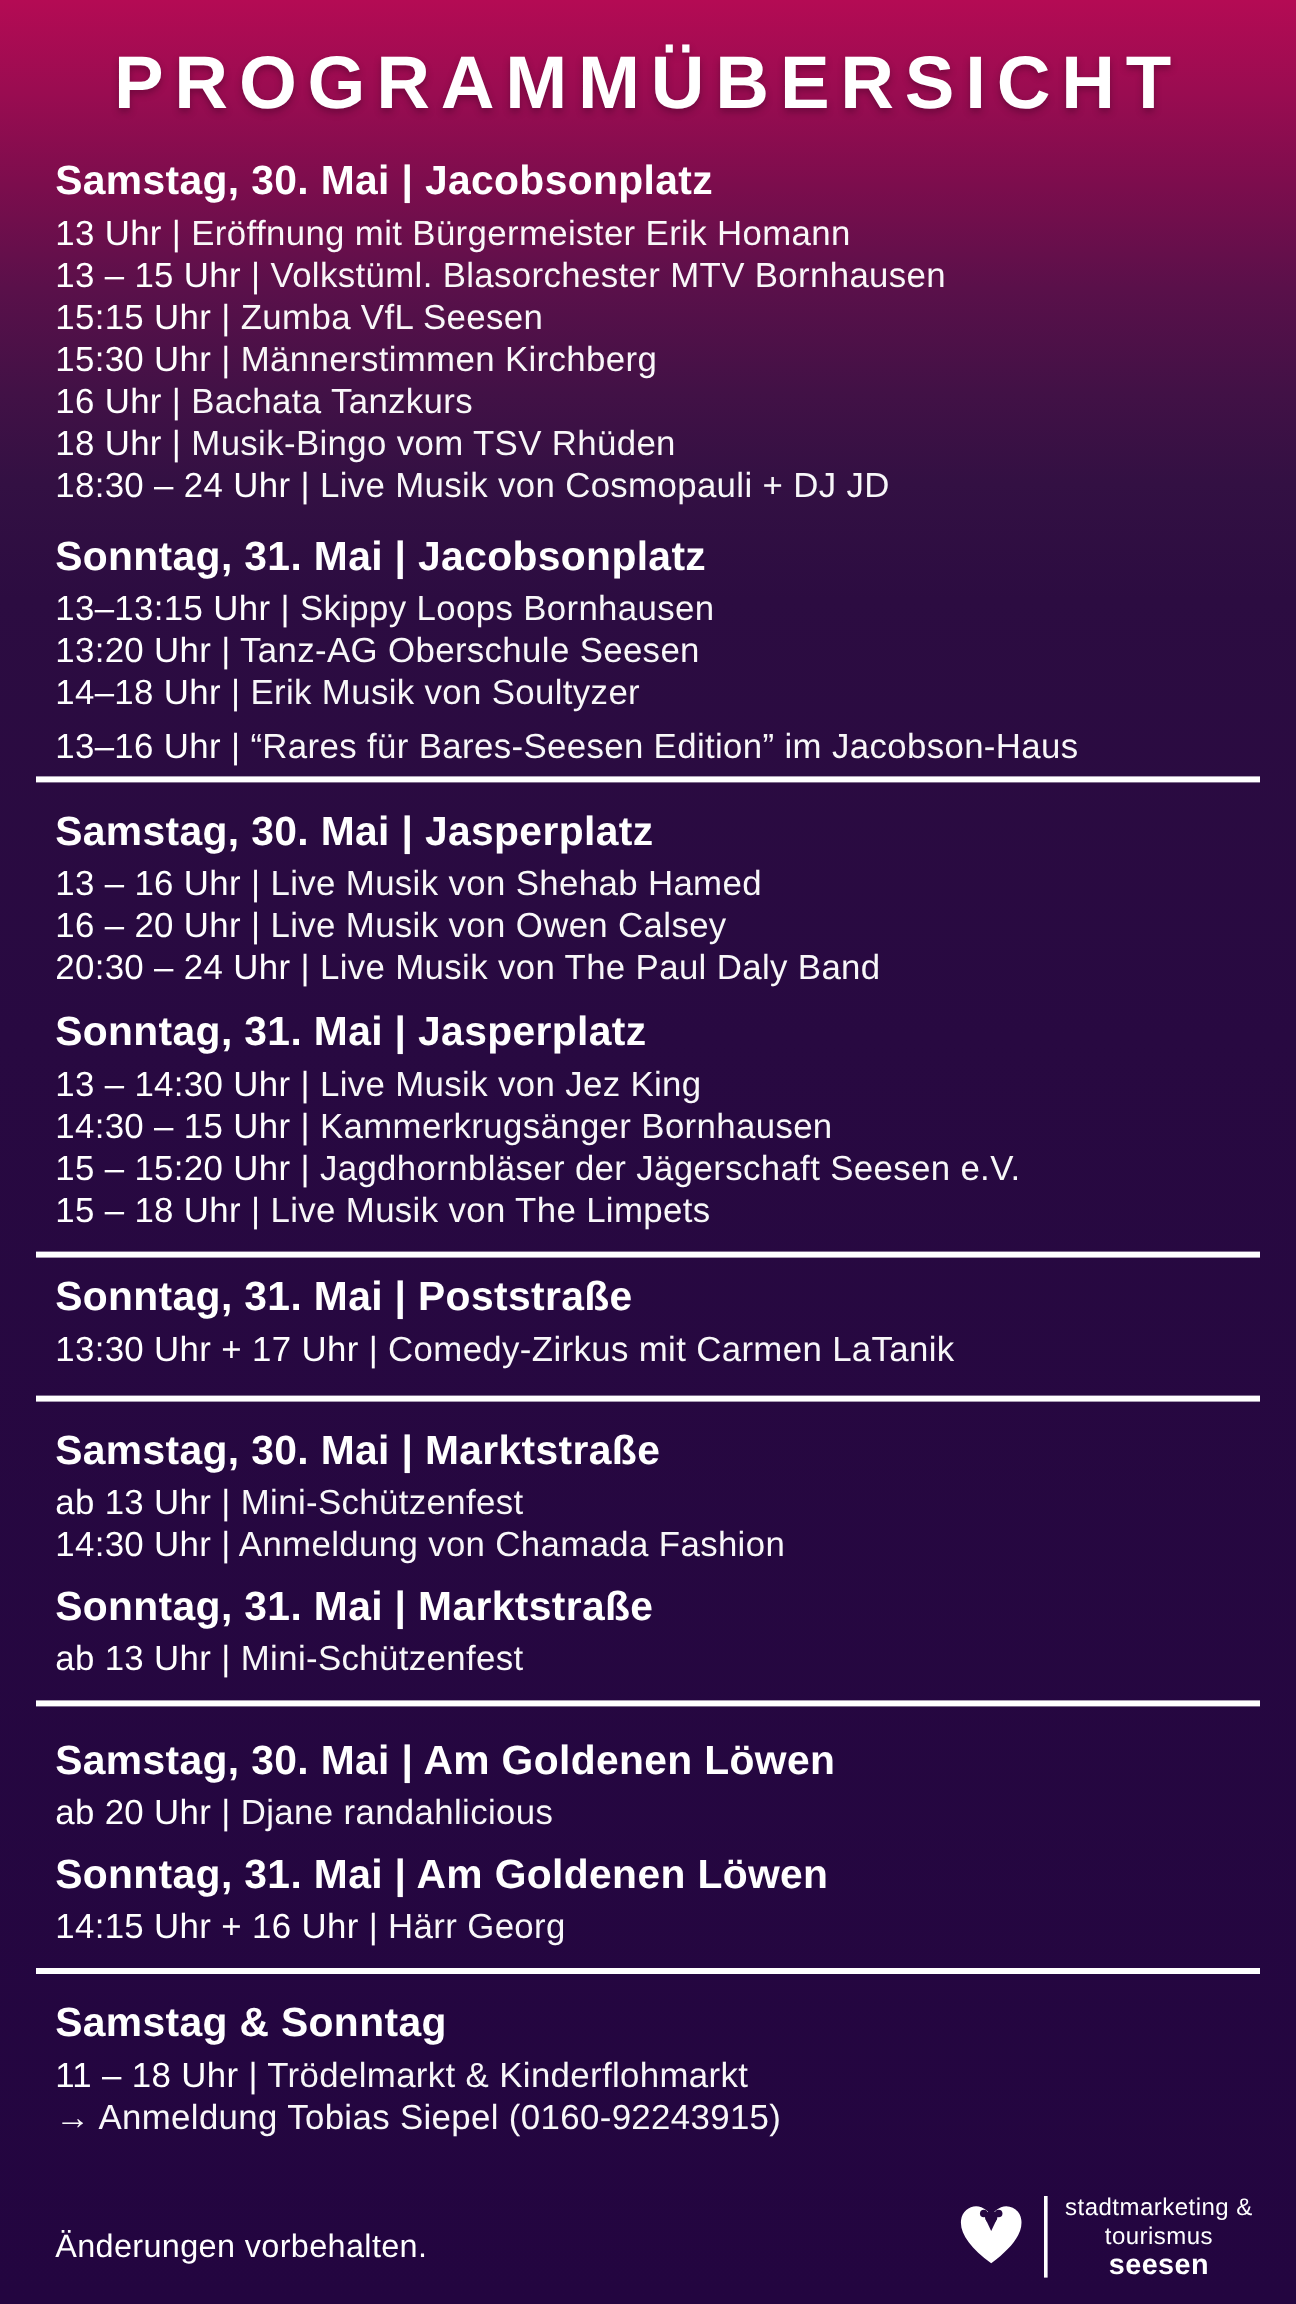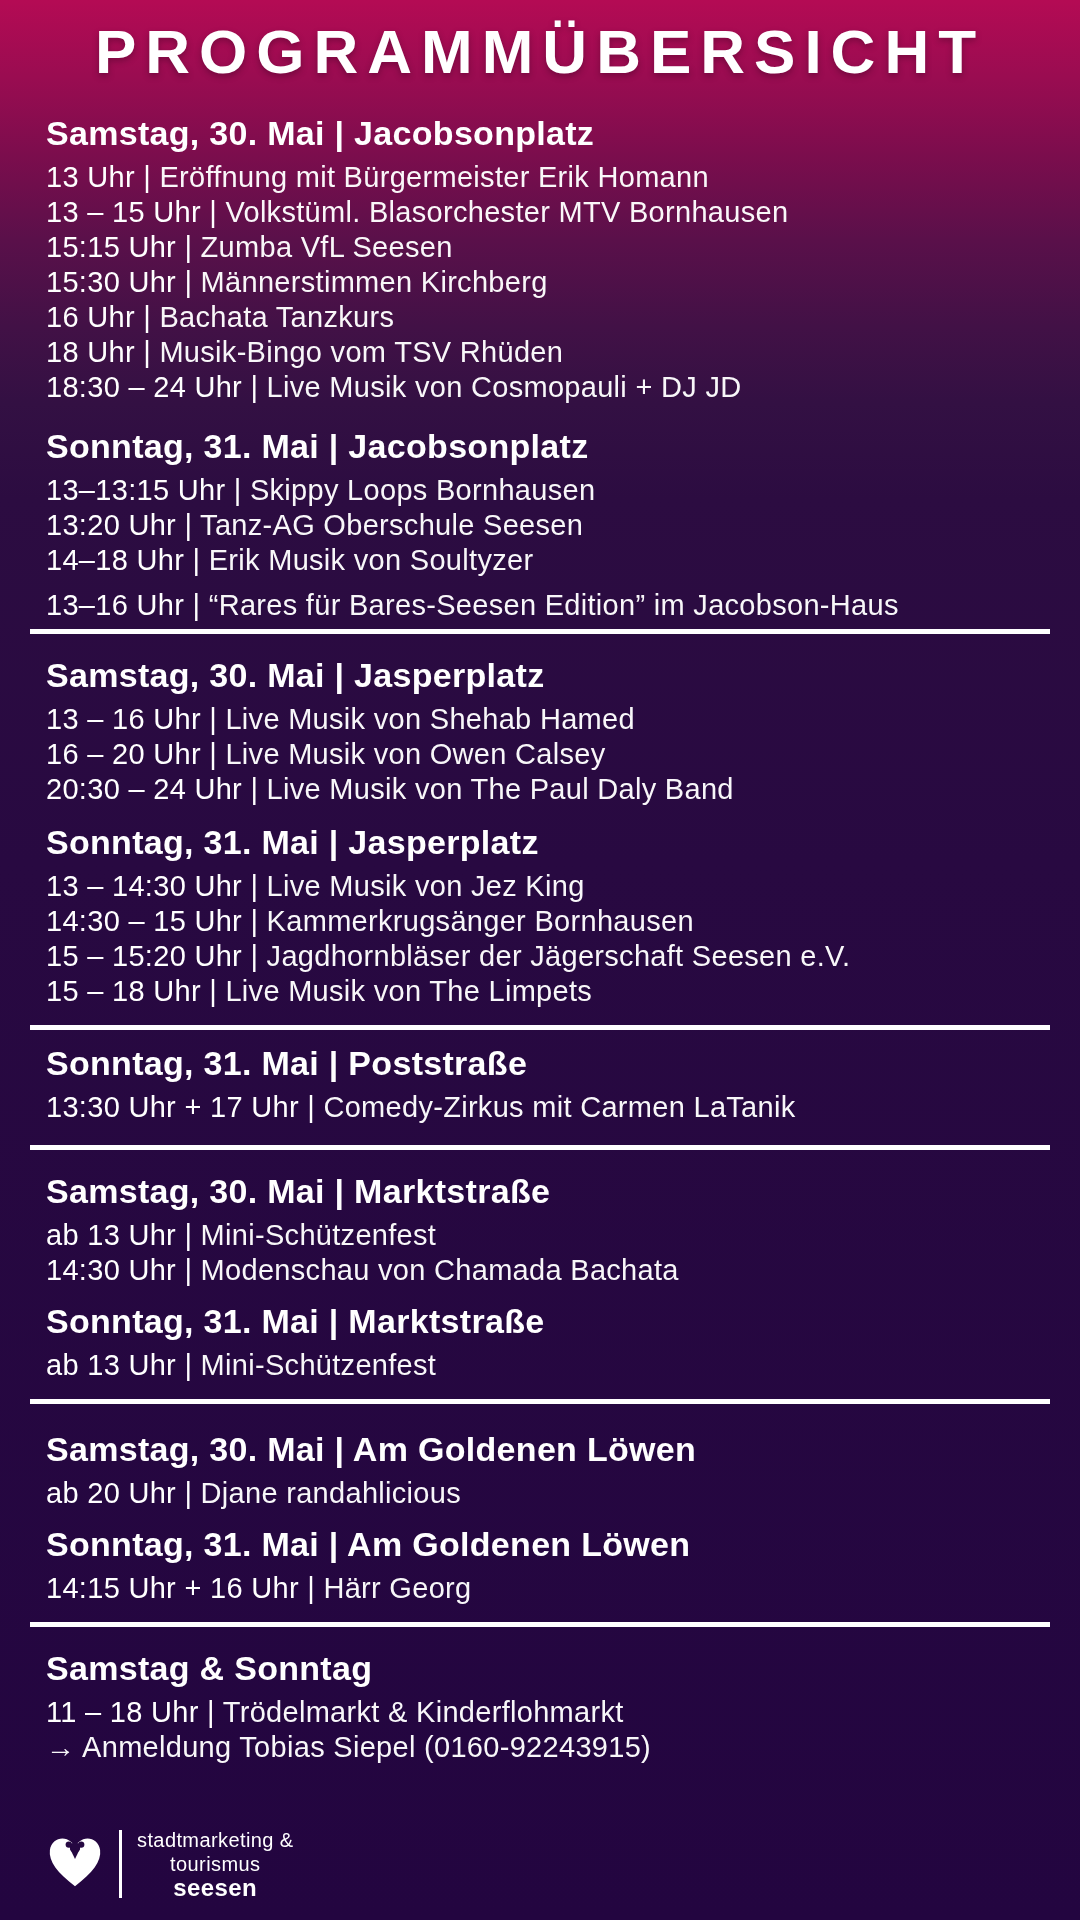--- a/index.html
+++ b/index.html
@@ -4,21 +4,21 @@
 <style>
   html,body{margin:0;padding:0;background:#230540;}
   .poster{
     position:relative;width:1080px;height:1920px;overflow:hidden;
     font-family:"Liberation Sans",sans-serif;color:#ffffff;
     background:linear-gradient(180deg,
       #b40b54 0%, #9a0c51 4%, #7c0d4d 8%, #5a104a 12.5%,
       #421146 17%, #331043 21%, #2c0c41 26%, #280941 45%, #230540 100%);
   }
   .page-title{
-    margin:12px;text-align:center;
+    padding-top:30px;margin:0;text-align:center;
     font-size:62px;line-height:80px;font-weight:700;letter-spacing:9px;
     text-shadow:0 3px 6px rgba(40,0,30,.35);white-space:nowrap;
   }
   .content{padding:0 46px;}
   .section-heading{
     margin:0 0 6px 0;font-size:34px;line-height:42px;font-weight:700;letter-spacing:.3px;
   }
   .event-item{font-size:29px;line-height:35px;letter-spacing:.3px;white-space:nowrap;}
   .event-item .time{font-weight:400;}
   .event-item .desc{font-weight:400;opacity:.97;}
@@ -85,21 +85,21 @@
     <div>
       <h2 class="section-heading" style="margin-top:12px">Sonntag, 31. Mai | Poststraße</h2>
       <div class="event-item"><span class="time">13:30 Uhr + 17 Uhr |</span> <span class="desc">Comedy-Zirkus mit Carmen LaTanik</span></div>
     </div>
 
     <div class="divider" style="margin-top:20px"></div>
 
     <div>
       <h2 class="section-heading" style="margin-top:20px">Samstag, 30. Mai | Marktstraße</h2>
       <div class="event-item"><span class="time">ab 13 Uhr |</span> <span class="desc">Mini-Schützenfest</span></div>
-      <div class="event-item"><span class="time">14:30 Uhr |</span> <span class="desc">Modenschau von Chamada Bachata</span></div>
+      <div class="event-item"><span class="time">14:30 Uhr |</span> <span class="desc">Anmeldung von Chamada Fashion</span></div>
     </div>
 
     <div>
       <h2 class="section-heading" style="margin-top:12px">Sonntag, 31. Mai | Marktstraße</h2>
       <div class="event-item"><span class="time">ab 13 Uhr |</span> <span class="desc">Mini-Schützenfest</span></div>
     </div>
 
     <div class="divider" style="margin-top:16px"></div>
 
     <div>
@@ -116,20 +116,21 @@
 
     <div>
       <h2 class="section-heading" style="margin-top:20px">Samstag &amp; Sonntag</h2>
       <div class="event-item"><span class="time">11 – 18 Uhr |</span> <span class="desc">Trödelmarkt &amp; Kinderflohmarkt</span></div>
       <div class="event-item"><span class="time"></span> <span class="desc">→ Anmeldung Tobias Siepel (0160-92243915)</span></div>
     </div>
 
   </div>
 
   <div class="footer-row">
+    <span class="footer-note">Änderungen vorbehalten.</span>
     <div class="logo">
       <span>
         <svg width="58" height="56" viewBox="0 0 60 58" aria-hidden="true">
           <path d="M30 54 C12 40.5, 2.5 28, 4 16.5 C5.2 7.5, 14 2.5, 21.5 5.5 C25.5 7.2, 28.5 10.2, 30 12.5 C31.5 10.2, 34.5 7.2, 38.5 5.5 C46 2.5, 54.8 7.5, 56 16.5 C57.5 28, 48 40.5, 30 54 Z" fill="#ffffff"></path>
           <g fill="#250741">
             <circle cx="30" cy="14" r="5.4"></circle>
             <circle cx="23.6" cy="11" r="3.3"></circle>
             <circle cx="36.4" cy="11" r="3.3"></circle>
             <path d="M30 26 L25 15.5 L35 15.5 Z"></path>
           </g>

